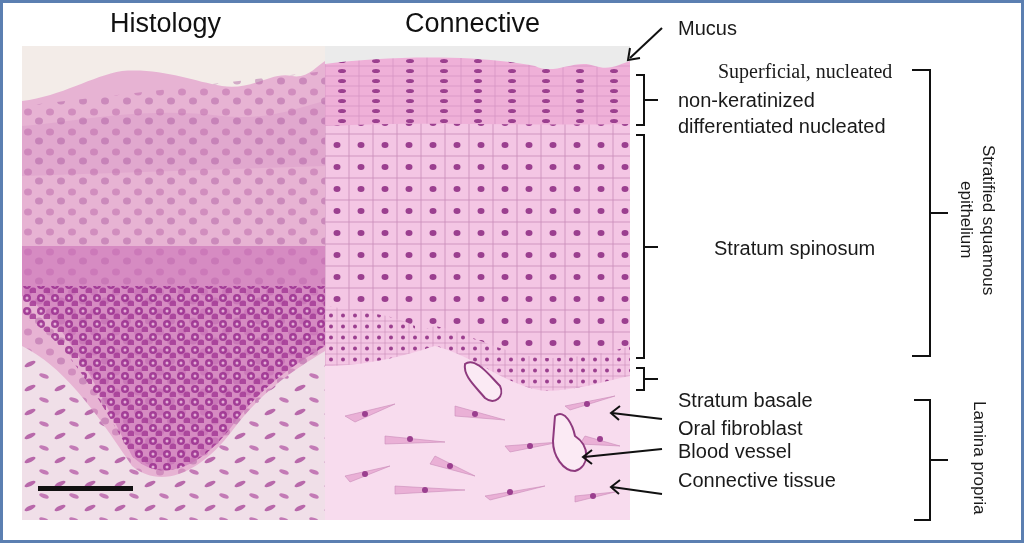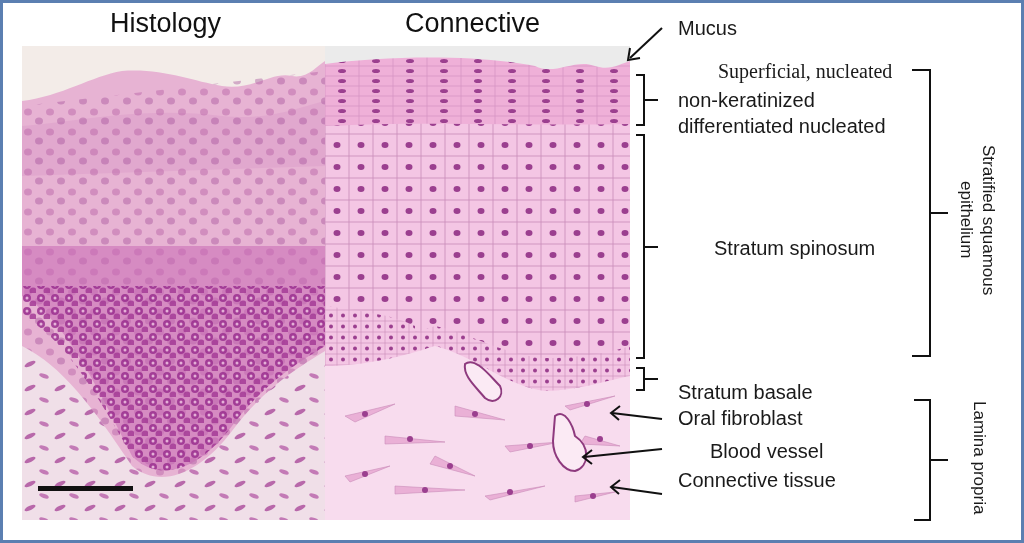--- a/index.html
+++ b/index.html
@@ -126,22 +126,22 @@
 
     <path d="M914,400 h16 v120 h-16 M930,460 h18"></path>
   </g>
 </svg>
 
 <div class="lbl" style="left:678px;top:16px;">Mucus</div>
 <div class="lbl" style="left:718px;top:59px;font-family:Liberation Serif, serif;">Superficial, nucleated</div>
 <div class="lbl" style="left:678px;top:88px;">non-keratinized</div>
 <div class="lbl" style="left:678px;top:114px;">differentiated nucleated</div>
 <div class="lbl" style="left:678px;top:236px;margin-left:36px;">Stratum spinosum</div>
-<div class="lbl" style="left:678px;top:380px;">Stratum basale</div>
-<div class="lbl" style="left:678px;top:406px;">Oral fibroblast</div>
-<div class="lbl" style="left:678px;top:439px;margin-left:32px;">Blood vessel</div>
+<div class="lbl" style="left:678px;top:388px;">Stratum basale</div>
+<div class="lbl" style="left:678px;top:416px;">Oral fibroblast</div>
+<div class="lbl" style="left:678px;top:439px;">Blood vessel</div>
 <div class="lbl" style="left:678px;top:468px;">Connective tissue</div>
 
 <div class="vlbl" style="left:955px;top:110px;height:220px;">
   <span>Stratified squamous</span><br>
   <span>epithelium</span>
 </div>
 <div class="vlbl" style="left:968px;top:385px;height:145px;">Lamina propria</div>
 
 </body></html>

